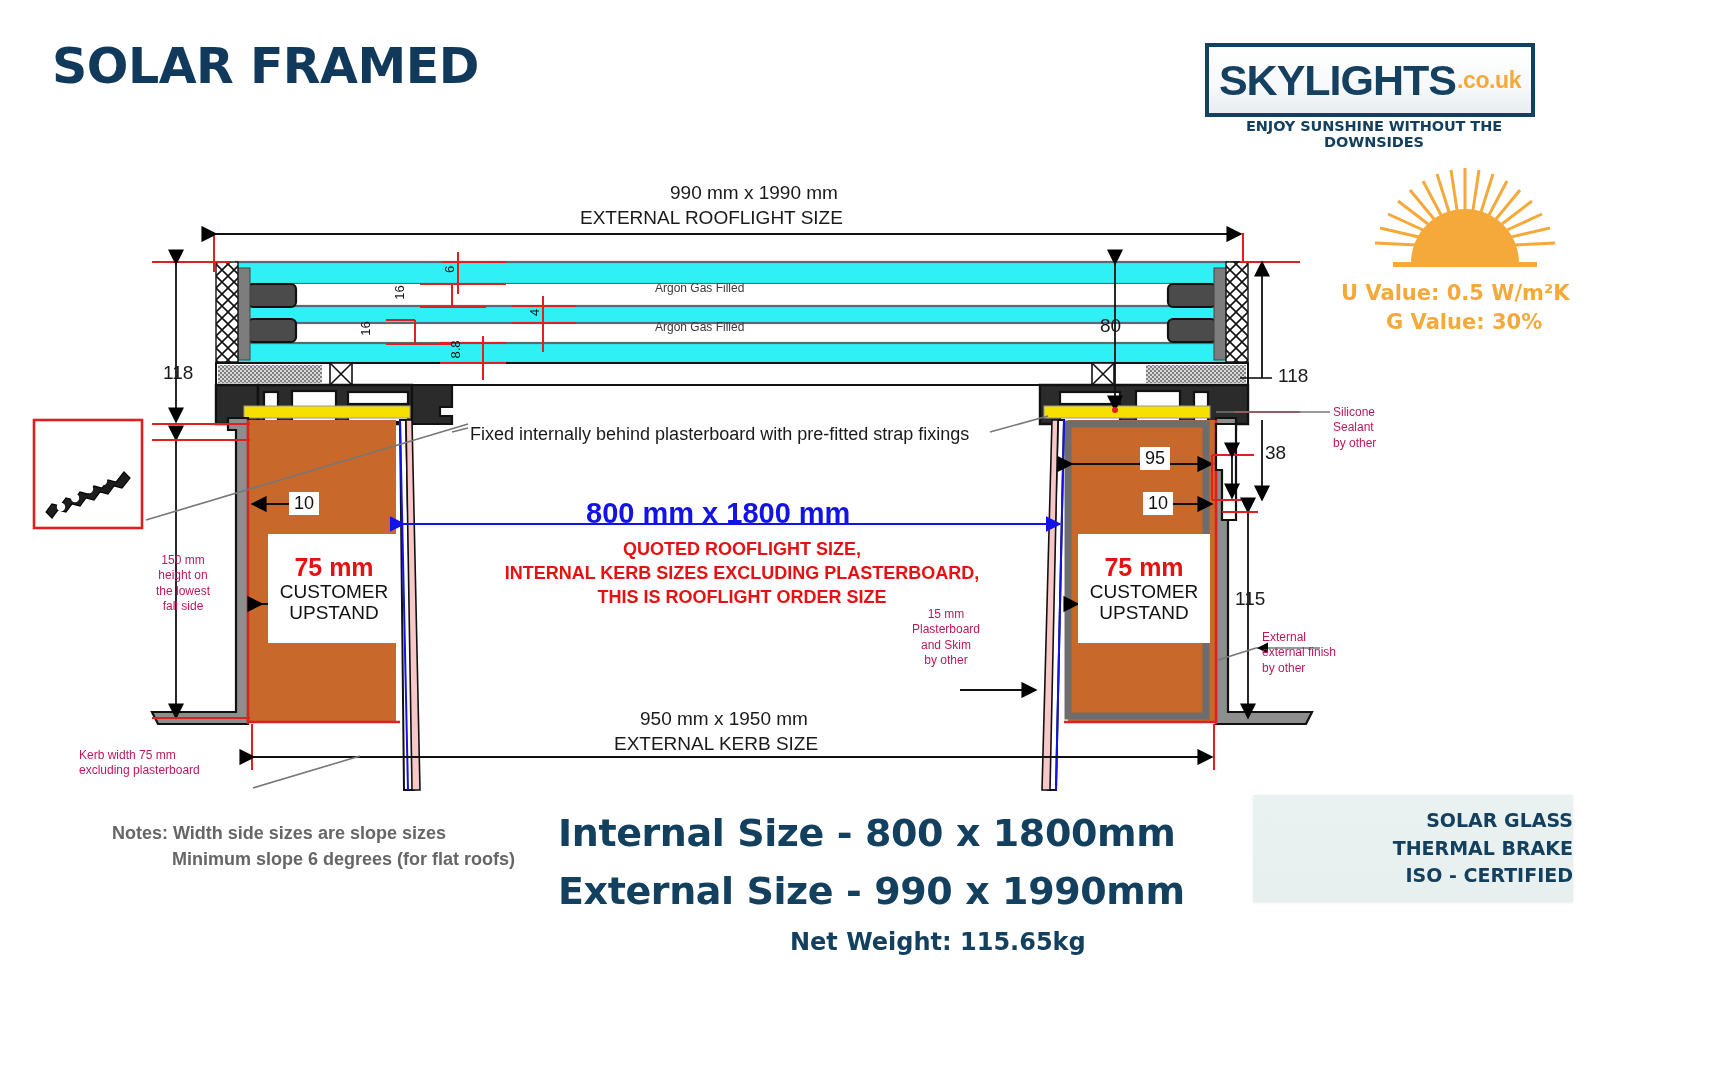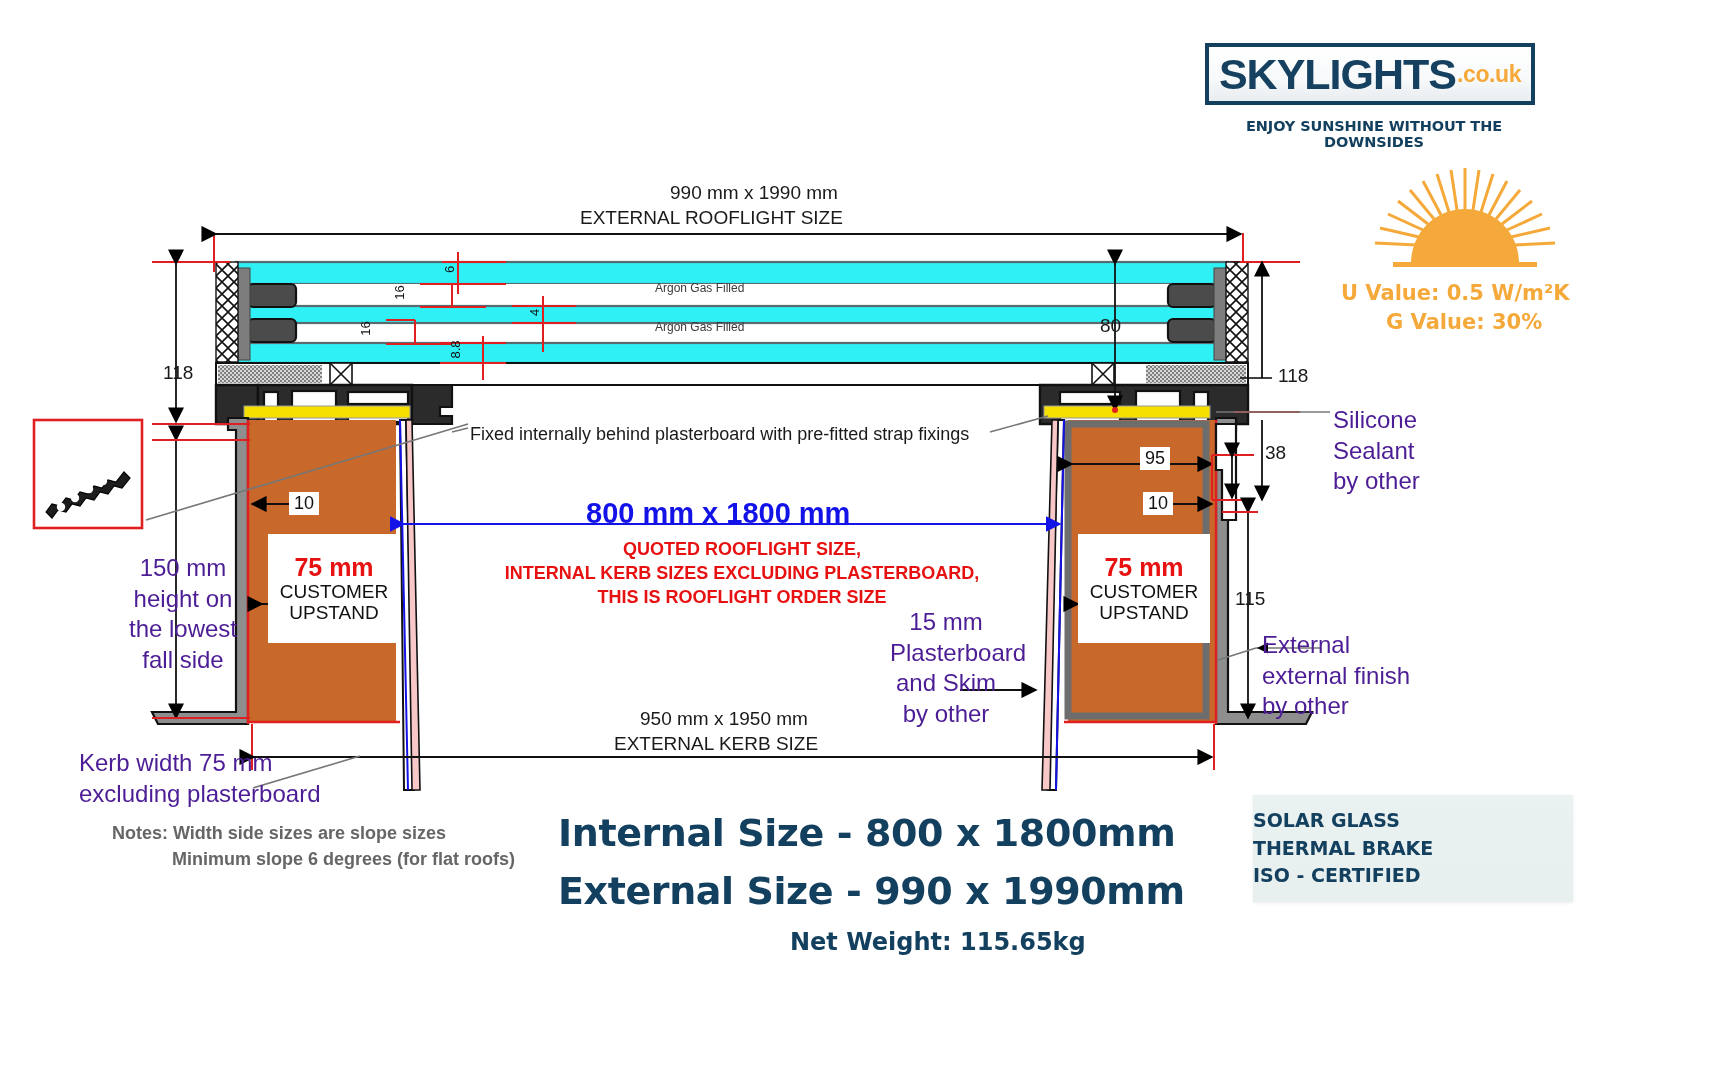--- a/index.html
+++ b/index.html
@@ -18,21 +18,21 @@
     font-weight:bold;
     font-size:49px;
     letter-spacing:-0.5px;
     color:#11395c;
     line-height:1.18;
     white-space:nowrap;
   }
 
   
   #logo-box{
-    left:1205px;top:43px;width:330px;height:62px;
+    left:1205px;top:43px;width:330px;height:74px;
     border:4px solid #14405f;
     background:linear-gradient(180deg,#ffffff 0%,#f7f9fa 60%,#e8edf0 100%);
     box-sizing:border-box;
     display:flex;align-items:center;justify-content:center;
   }
   #logo-skylights{
     font-family:"Liberation Sans",sans-serif;
     font-weight:bold;font-size:43px;color:#15405f;letter-spacing:-1px;
     line-height:1;
   }
@@ -66,21 +66,21 @@
     font-family:"Liberation Sans",sans-serif;
     font-size:13px;color:#111;white-space:nowrap;
   }
   .dim-box{
     font-family:"Liberation Sans",sans-serif;
     font-size:18px;color:#111;white-space:nowrap;
     background:#fff;padding:1px 5px;
   }
   .callout{
     font-family:"Liberation Sans",sans-serif;
-    font-size:24px;color:#4c1d95;white-space:nowrap;line-height:1.28;
+    font-size:12px;color:#be185d;white-space:nowrap;line-height:1.28;
   }
   .callout-dark{
     font-family:"Liberation Sans",sans-serif;
     font-size:18px;color:#1a1a1a;white-space:nowrap;
   }
   .glass-label{
     font-family:"Liberation Sans",sans-serif;
     font-size:12px;color:#3a3a3a;white-space:nowrap;
   }
 
@@ -124,35 +124,36 @@
   #net-weight{
     left:790px;top:928px;
     font-family:"DejaVu Sans",sans-serif;font-weight:bold;
     font-size:24px;color:#14405f;white-space:nowrap;
   }
 
   
   #badge{
     left:1253px;top:795px;width:320px;height:107px;
     background:linear-gradient(180deg,#eaf2f1 0%,#e7f0ef 100%);
-    display:flex;flex-direction:column;align-items:flex-start;justify-content:center;
+    display:flex;flex-direction:column;align-items:flex-end;justify-content:center;
     box-shadow:0 1px 3px rgba(0,0,0,0.08);
   }
   .badge-line{
     font-family:"DejaVu Sans",sans-serif;font-weight:bold;
     font-size:19px;color:#14405f;white-space:nowrap;line-height:1.45;
   }
 
   
   .rot{transform:rotate(-90deg);transform-origin:50% 50%;}
 </style>
 </head>
 <body>
 
 <div class="abs" id="title-block">
+  <div class="title-line">SOLAR FRAMED</div>
 </div>
 
 <div class="abs" id="logo-box">
   <span id="logo-skylights">SKYLIGHTS</span>
     <span id="logo-couk">.co.uk</span>
 </div>
 <div class="abs" id="logo-tagline">ENJOY SUNSHINE WITHOUT THE DOWNSIDES</div>
 
 <div class="abs" id="sun-icon">
   <svg width="200" height="115" viewBox="0 0 200 115">

